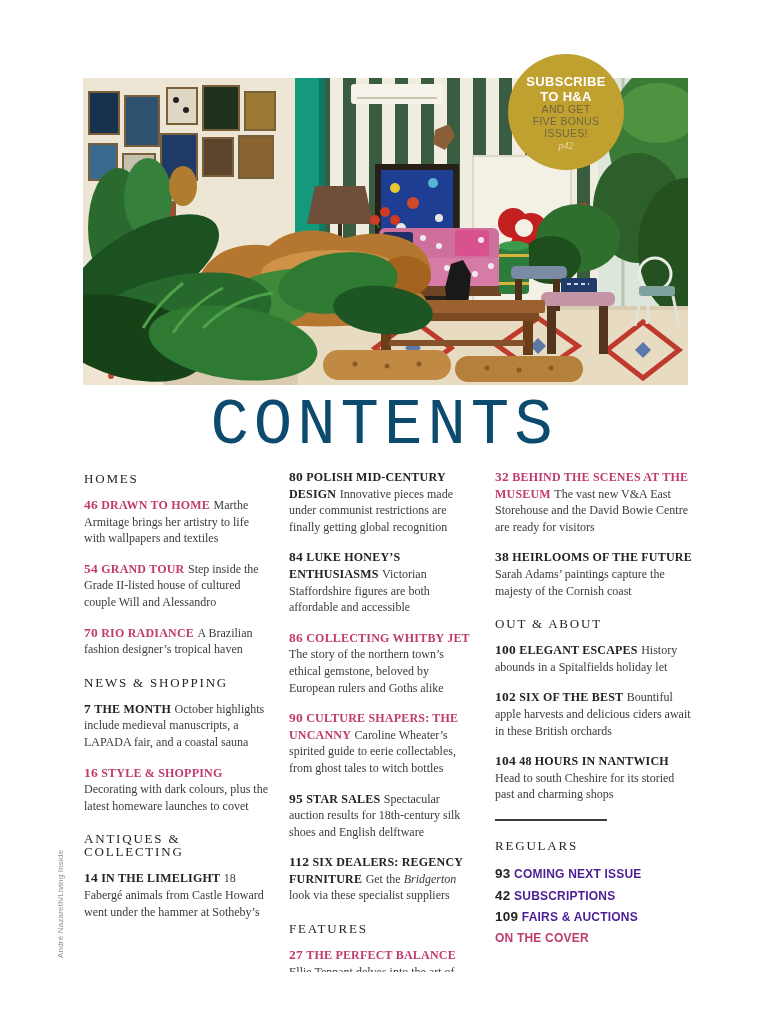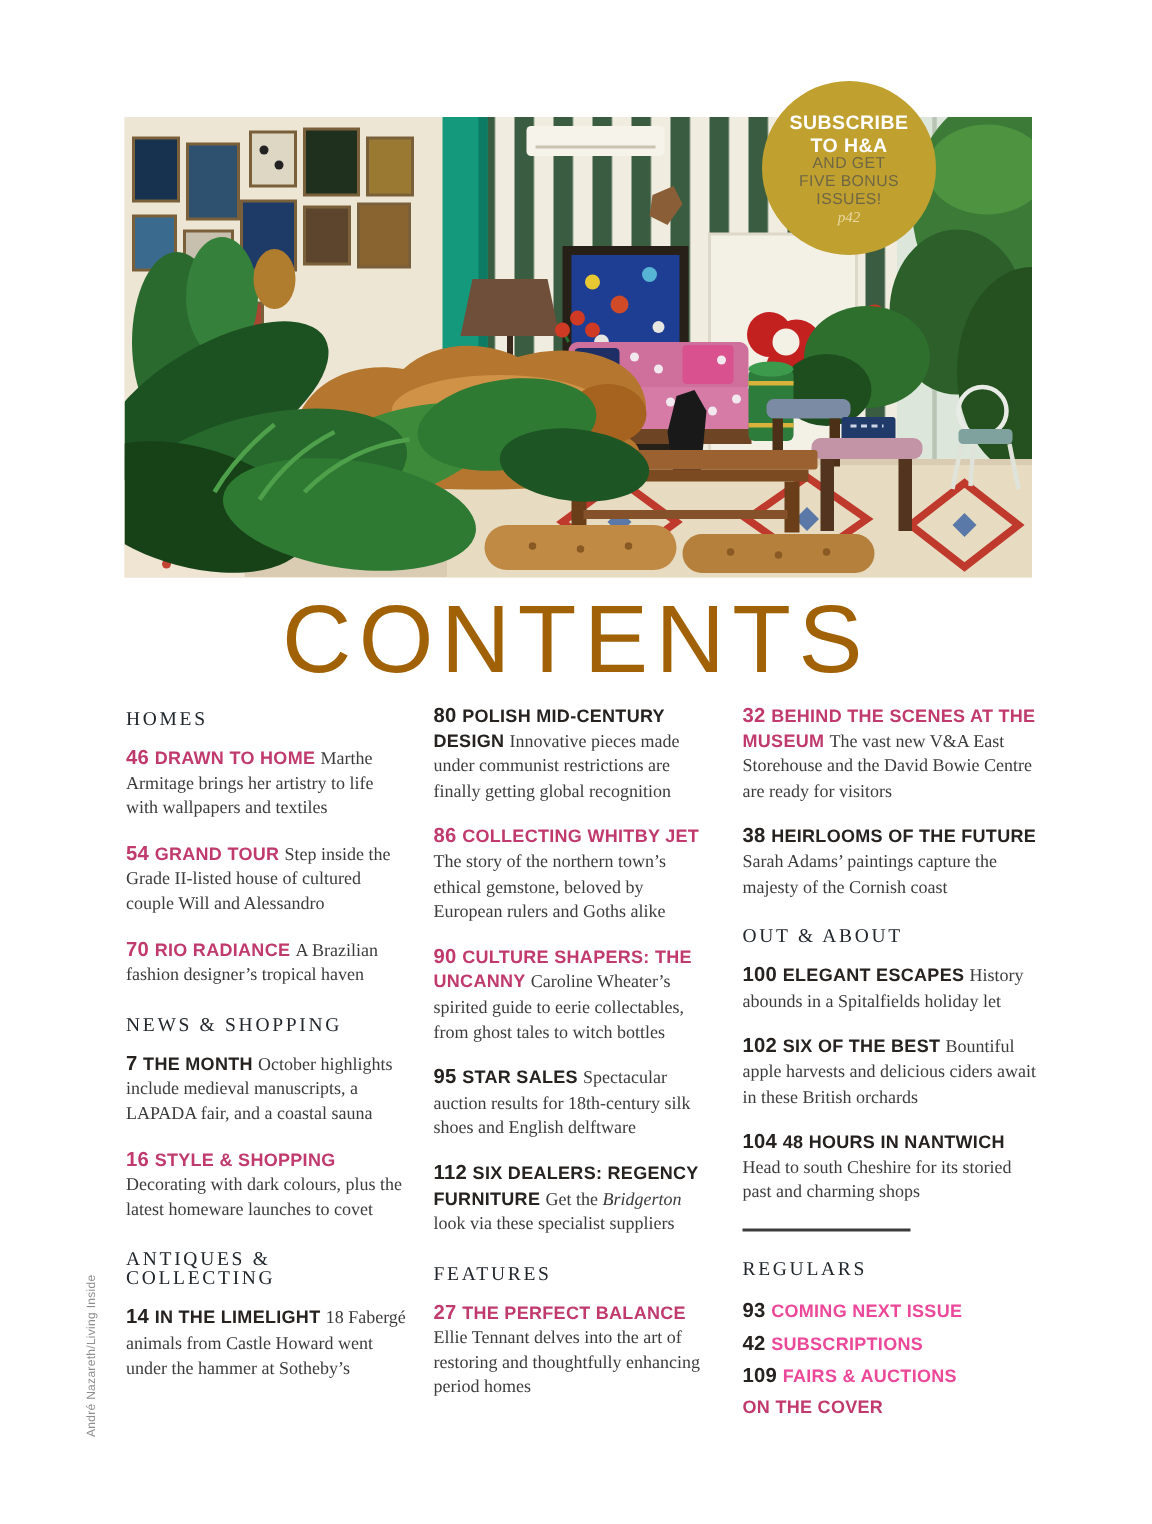--- a/index.html
+++ b/index.html
@@ -13,45 +13,45 @@
   
   .badge{position:absolute;left:508px;top:54px;width:116px;height:116px;border-radius:50%;
          background:#c0a02f;z-index:5;text-align:center;box-sizing:border-box;padding-top:21px;
          line-height:1.12;}
   .badge .b1{color:#ffffff;font-weight:700;font-size:13px;letter-spacing:.3px;}
   .badge .b2{color:#6e6644;font-weight:400;font-size:10.5px;letter-spacing:.3px;}
   .badge .b3{color:#ead9a2;font-style:italic;font-size:10px;font-family:"Liberation Serif",serif;margin-top:1px;text-align:center;}
 
   
   .contents-title{position:absolute;left:0;top:394px;width:768px;text-align:center;
-         font-family:Liberation Sans, sans-serif;font-size:64px;line-height:1;
-         color:#a16207;letter-spacing:5px;font-weight:400;}
+         font-family:Liberation Mono, monospace;font-size:64px;line-height:1;
+         color:#0c4a6e;letter-spacing:5px;font-weight:400;}
 
   
   .toc{position:absolute;left:84px;top:468px;width:608px;display:flex;}
   .col{box-sizing:border-box;}
   .col:nth-child(1){width:187px;margin-right:18px;}
   .col:nth-child(2){width:186px;margin-right:20px;}
   .col:nth-child(3){width:197px;}
   .col h2{font-family:"Liberation Serif","DejaVu Serif",serif;font-weight:400;
           font-size:13px;letter-spacing:1.8px;color:#20262b;line-height:1.0;
           margin:18px 0 11px 0;}
   .col h2:first-child{margin-top:4px;}
   .entry{margin:0 0 13px 0;font-size:12.5px;line-height:1.3;}
-  .head{font-family:Liberation Sans, sans-serif;letter-spacing:.2px;}
+  .head{font-family:Liberation Serif, serif;letter-spacing:.2px;}
   .head .num{font-weight:700;font-size:13.5px;}
   .head .ttl{font-weight:700;font-size:12px;}
   .head.pink{color:#c03a6e;}
   .head.black{color:#26221f;}
   .desc{font-family:"Liberation Serif","DejaVu Serif",serif;color:#3b3b3b;font-size:12px;}
   .desc em{font-style:italic;}
   .rule{width:112px;border-top:2px solid #3c3c3c;margin:16px 0 0 0;}
   .reg-line{font-size:12.5px;line-height:1.6;letter-spacing:.2px;}
   .reg-line .num{font-weight:700;font-size:13.5px;color:#26221f;}
-  .reg-line .ttl{font-weight:700;font-size:12px;color:#ec4899;}
+  .reg-line .ttl{font-weight:700;font-size:12px;color:#4c1d95;}
   .reg-line.pink .ttl,.reg-line.pink .num{color:#c03a6e;}
 
   
   .footer{position:absolute;right:30px;top:971px;text-align:right;font-size:11px;}
   .footer .date{color:#a8aeb3;font-weight:700;margin-right:8px;}
   .footer .brand{color:#54585c;font-weight:700;margin-right:8px;margin-top:45px;}
   .footer .pageno{color:#121212;font-weight:700;font-size:13px;}
 
   
   .credit{position:absolute;left:56px;top:822px;height:136px;writing-mode:vertical-rl;
@@ -254,20 +254,21 @@
         <p class="entry"><span class="head pink"><span class="num">54</span> <span class="ttl">GRAND TOUR</span></span> <span class="desc">Step inside the Grade II-listed house of cultured couple Will and Alessandro</span></p>
         <p class="entry"><span class="head pink"><span class="num">70</span> <span class="ttl">RIO RADIANCE</span></span> <span class="desc">A Brazilian fashion designer’s tropical haven</span></p>
         <h2>NEWS &amp; SHOPPING</h2>
         <p class="entry"><span class="head black"><span class="num">7</span> <span class="ttl">THE MONTH</span></span> <span class="desc">October highlights include medieval manuscripts, a LAPADA fair, and a coastal sauna</span></p>
         <p class="entry"><span class="head pink"><span class="num">16</span> <span class="ttl">STYLE &amp; SHOPPING</span></span> <span class="desc">Decorating with dark colours, plus the latest homeware launches to covet</span></p>
         <h2>ANTIQUES &amp; COLLECTING</h2>
         <p class="entry"><span class="head black"><span class="num">14</span> <span class="ttl">IN THE LIMELIGHT</span></span> <span class="desc">18 Fabergé animals from Castle Howard went under the hammer at Sotheby’s</span></p>
       </div>
       <div class="col">
         <p class="entry"><span class="head black"><span class="num">80</span> <span class="ttl">POLISH MID-CENTURY DESIGN</span></span> <span class="desc">Innovative pieces made under communist restrictions are finally getting global recognition</span></p>
+        <p class="entry"><span class="head black"><span class="num">84</span> <span class="ttl">LUKE HONEY’S ENTHUSIASMS</span></span> <span class="desc">Victorian Staffordshire figures are both affordable and accessible</span></p>
         <p class="entry"><span class="head pink"><span class="num">86</span> <span class="ttl">COLLECTING WHITBY JET</span></span> <span class="desc">The story of the northern town’s ethical gemstone, beloved by European rulers and Goths alike</span></p>
         <p class="entry"><span class="head pink"><span class="num">90</span> <span class="ttl">CULTURE SHAPERS: THE UNCANNY</span></span> <span class="desc">Caroline Wheater’s spirited guide to eerie collectables, from ghost tales to witch bottles</span></p>
         <p class="entry"><span class="head black"><span class="num">95</span> <span class="ttl">STAR SALES</span></span> <span class="desc">Spectacular auction results for 18th-century silk shoes and English delftware</span></p>
         <p class="entry"><span class="head black"><span class="num">112</span> <span class="ttl">SIX DEALERS: REGENCY FURNITURE</span></span> <span class="desc">Get the <em>Bridgerton</em> look via these specialist suppliers</span></p>
         <h2>FEATURES</h2>
         <p class="entry"><span class="head pink"><span class="num">27</span> <span class="ttl">THE PERFECT BALANCE</span></span> <span class="desc">Ellie Tennant delves into the art of restoring and thoughtfully enhancing period homes</span></p>
       </div>
       <div class="col">
         <p class="entry"><span class="head pink"><span class="num">32</span> <span class="ttl">BEHIND THE SCENES AT THE MUSEUM</span></span> <span class="desc">The vast new V&amp;A East Storehouse and the David Bowie Centre are ready for visitors</span></p>
         <p class="entry"><span class="head black"><span class="num">38</span> <span class="ttl">HEIRLOOMS OF THE FUTURE</span></span> <span class="desc">Sarah Adams’ paintings capture the majesty of the Cornish coast</span></p>

